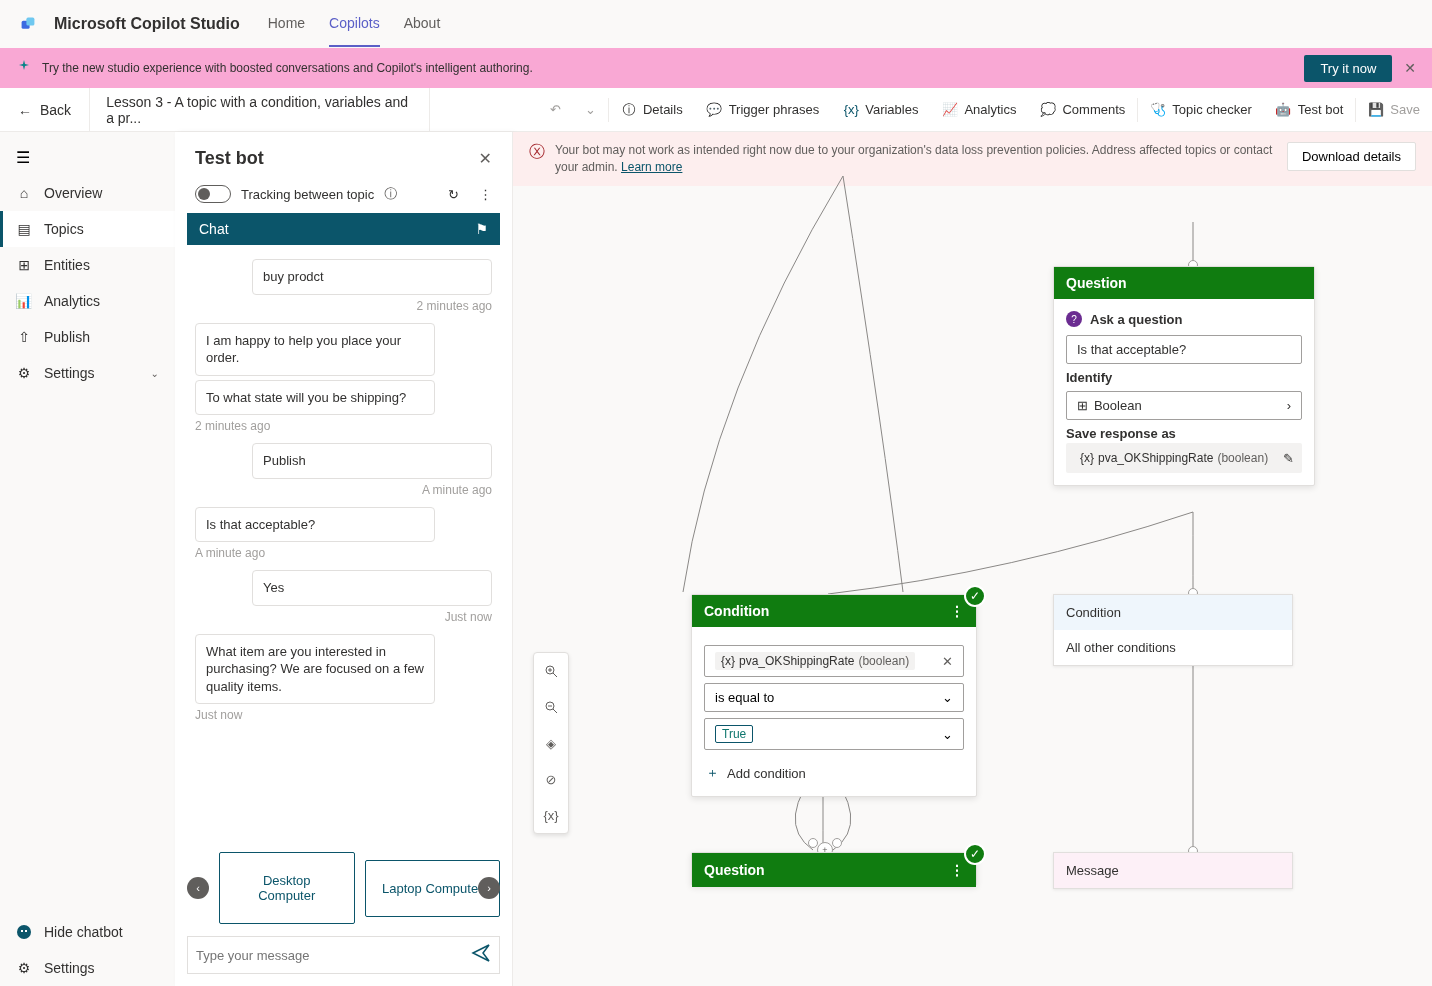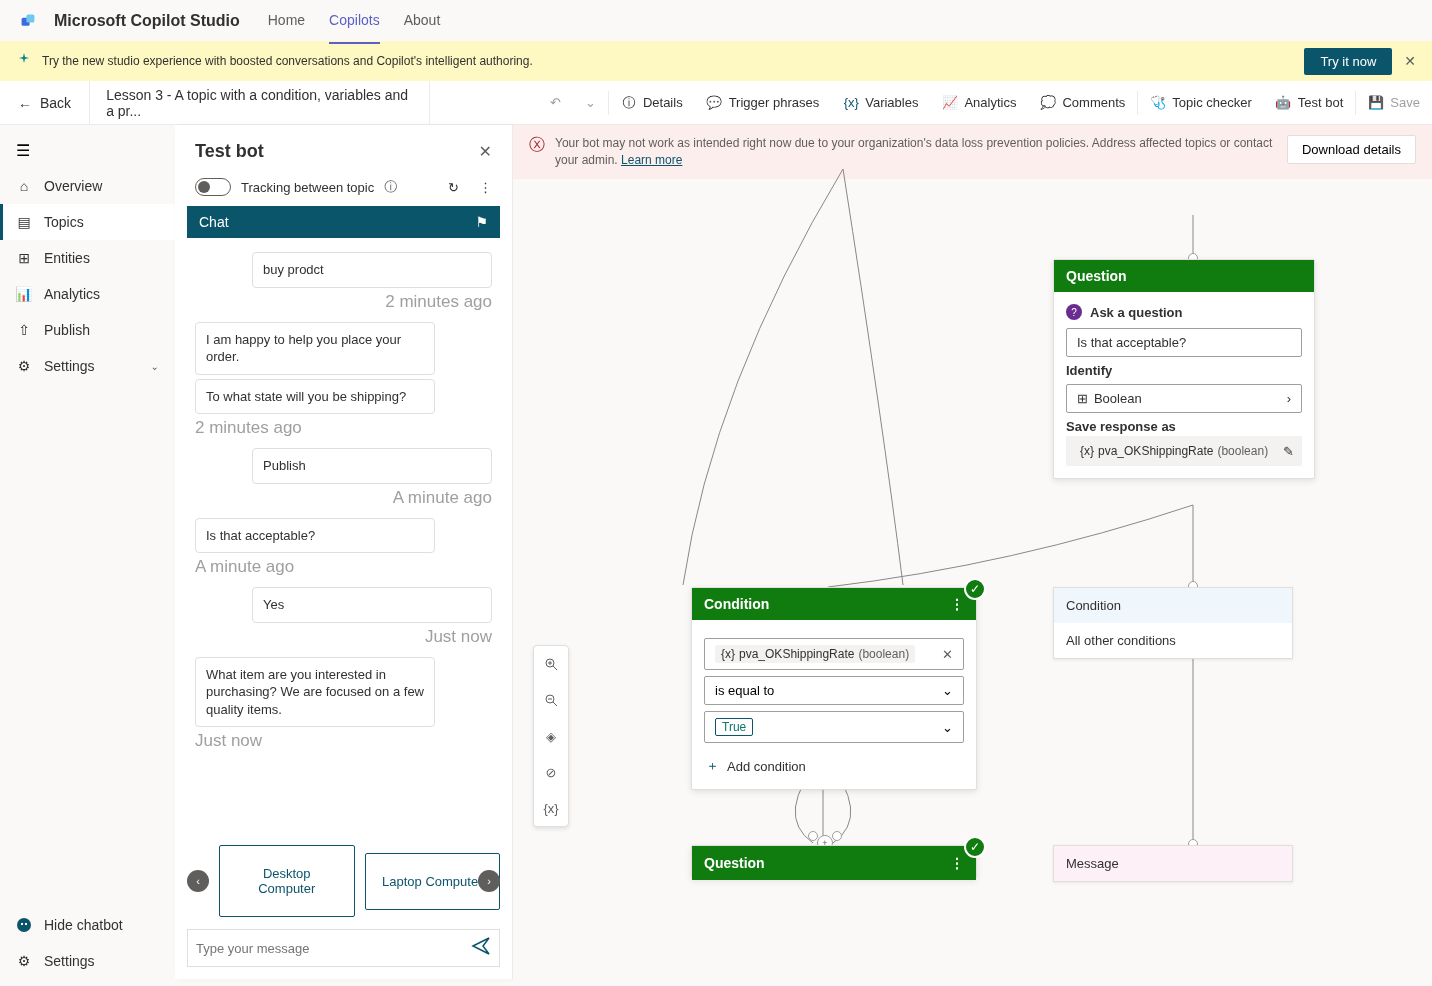--- a/index.html
+++ b/index.html
@@ -1,22 +1,22 @@
 <!DOCTYPE html>
 <html><head>
 <meta charset="utf-8">
 <style>
 * { box-sizing: border-box; margin: 0; padding: 0; font-family: "Segoe UI", -apple-system, sans-serif; }
 body { background: #faf9f8; overflow: hidden; width: 1432px; height: 986px; position: relative; }
-.topbar { height: 41px; background: #faf9f8; display: flex; align-items: center; padding: 0 20px; gap: 18px; position: relative; }
+.topbar { height: 48px; background: #faf9f8; display: flex; align-items: center; padding: 0 20px; gap: 18px; position: relative; }
 .app-title { font-weight: 600; font-size: 16px; color: #323130; }
 .topnav { display: flex; gap: 24px; margin-left: 10px; }
 .topnav a { font-size: 14px; color: #605e5c; text-decoration: none; padding: 14px 0; }
 .topnav a.active { color: #5b5fc7; border-bottom: 2px solid #5b5fc7; }
-.banner { background: #fef9c3; height: 40px; display: flex; align-items: center; padding: 0 16px; justify-content: space-between; }
+.banner { background: #f9a8d4; height: 40px; display: flex; align-items: center; padding: 0 16px; justify-content: space-between; }
 .banner-left { display: flex; align-items: center; gap: 10px; }
 .banner-txt { font-size: 12px; color: #323130; }
 .try-btn { background: #0b556a; color:#fff; border:none; padding: 6px 16px; font-size:13px; border-radius:2px; cursor:pointer; }
 .banner-close { margin-left: 12px; color:#605e5c; cursor:pointer; font-size:14px;}
 .toolbar { height: 44px; background:#fff; border-bottom:1px solid #edebe9; display:flex; align-items:center; }
 .back { display:flex; align-items:center; gap:8px; padding:0 18px; font-size:14px; color:#323130; cursor:pointer; border-right:1px solid #edebe9; height:100%; }
 .breadcrumb { padding:0 16px; font-size:14px; color:#323130; flex-shrink:0; border-right:1px solid #edebe9; height:100%; display:flex; align-items:center; width:340px;}
 .tbspacer { flex:1; }
 .tbgrp { display:flex; align-items:center; height:100%; }
 .tbbtn { display:flex; align-items:center; gap:6px; padding:0 12px; height:100%; font-size:13px; color:#323130; cursor:pointer; }
@@ -36,21 +36,21 @@
 .tptrack { display:flex; align-items:center; gap:10px; padding:4px 12px 10px 12px; font-size:13px; color:#323130;}
 .toggle { width:36px; height:18px; border:1px solid #605e5c; border-radius:10px; position:relative; cursor:pointer;}
 .toggle::after { content:""; width:12px; height:12px; border-radius:50%; background:#605e5c; position:absolute; left:2px; top:2px;}
 .tptrack .spacer{flex:1;}
 .chathdr { background:#0b556a; color:#fff; padding:8px 12px; font-size:14px; display:flex; align-items:center; margin:0 4px;}
 .chathdr .spacer{flex:1;}
 .chatbody { flex:1; overflow:auto; padding:10px 8px; margin:0 4px;}
 .msg { max-width:240px; padding:8px 10px; border:1px solid #e1dfdd; border-radius:4px; font-size:13px; color:#323130; margin:4px 0; background:#fff; line-height:1.35;}
 .msg.user { margin-left:auto; }
 .msg.bot { margin-right:auto; }
-.ts { font-size:17px; color:#a19f9d; margin:2px 0 10px 0; }
+.ts { font-size:12px; color:#a19f9d; margin:2px 0 10px 0; }
 .ts.right { text-align:right; }
 .sugrow { display:flex; gap:10px; align-items:center; padding:8px 4px 4px 4px; position:relative; }
 .sugbtn { border:1px solid #0b556a; color:#0b556a; background:#fff; padding:20px 14px; font-size:13px; border-radius:2px; cursor:pointer; flex:1;}
 .circbtn { width:22px; height:22px; border-radius:50%; background:#605e5c; color:#fff; display:flex; align-items:center; justify-content:center; font-size:11px; cursor:pointer;}
 .inputrow { display:flex; align-items:center; border:1px solid #e1dfdd; margin:8px 4px 4px 4px; padding:6px 8px;}
 .inputrow input { flex:1; border:none; outline:none; font-size:13px; color:#be185d;}
 .send { color:#0b556a; cursor:pointer; }
 .canvas { flex:1; position:relative; background:#faf9f8; overflow:hidden;}
 .warnbar { background:#fdeeee; display:flex; padding:10px 16px; align-items:flex-start; gap:10px; }
 .warnbar .wx { color:#a4262c; }

